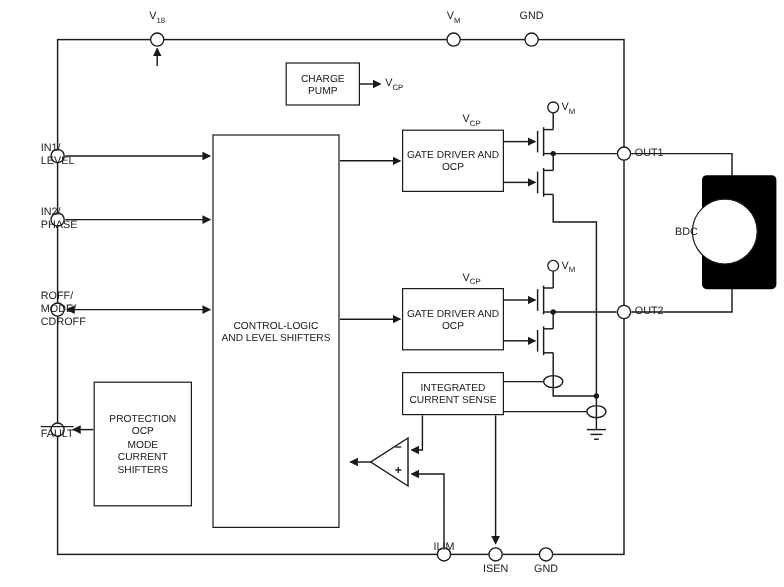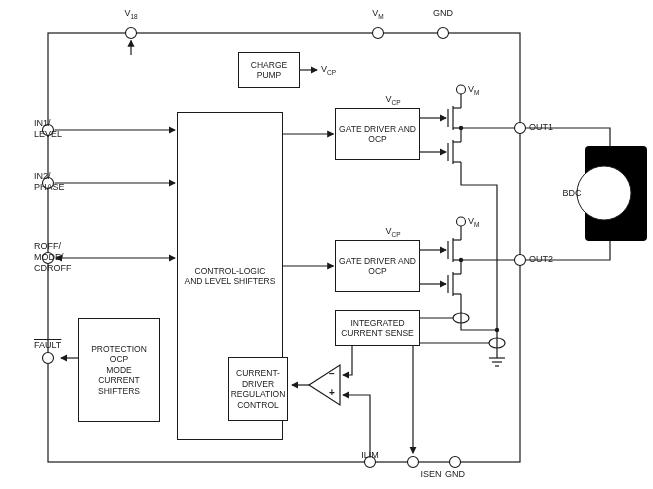--- a/index.html
+++ b/index.html
@@ -174,53 +174,45 @@
   <div class="block" style="left:78px;top:318px;width:82px;height:104px">
     <div>
       <div>PROTECTION</div>
       <div>OCP</div>
       <div>MODE</div>
       <div>CURRENT</div>
       <div>SHIFTERS</div>
     </div>
   </div>
 
-  <div class="block" style="left:228px;top:357px;width:60px;height:64px">
-    <div>
-      <div>CURRENT-</div>
-      <div>DRIVER</div>
-      <div>REGULATION</div>
-      <div>CONTROL</div>
-    </div>
-  </div>
 
   <div class="t tc" style="left:111px;top:8px;width:40px"><span>V</span><sub>18</sub></div>
   <div class="t tc" style="left:358px;top:8px;width:40px"><span>V</span><sub>M</sub></div>
   <div class="t tc" style="left:423px;top:8px;width:40px">GND</div>
 
   <div class="t tr" style="left:0;top:118px;width:42px">
     <div>IN1/</div>
     <div>LEVEL</div>
   </div>
   <div class="t tr" style="left:0;top:171px;width:42px">
     <div>IN2/</div>
     <div>PHASE</div>
   </div>
   <div class="t tr" style="left:0;top:241px;width:42px">
     <div>ROFF/</div>
     <div>MODE/</div>
     <div>CDROFF</div>
   </div>
-  <div class="t tr" style="left:0;top:340px;width:42px"><span class="ov">FAULT</span></div>
+  <div class="t tr" style="left:0;top:356px;width:42px"><span class="ov">FAULT</span></div>
 
   <div class="t" style="left:529px;top:122px">OUT1</div>
   <div class="t" style="left:529px;top:254px">OUT2</div>
 
   <div class="t tc" style="left:350px;top:450px;width:40px">ILIM</div>
-  <div class="t tc" style="left:411px;top:469px;width:40px">ISEN</div>
+  <div class="t tc" style="left:393px;top:469px;width:40px">ISEN</div>
   <div class="t tc" style="left:435px;top:469px;width:40px">GND</div>
 
   <div class="t" style="left:321px;top:64px"><span>V</span><sub>CP</sub></div>
   <div class="t tc" style="left:373px;top:94px;width:40px"><span>V</span><sub>CP</sub></div>
   <div class="t tc" style="left:373px;top:226px;width:40px"><span>V</span><sub>CP</sub></div>
   <div class="t" style="left:468px;top:84px"><span>V</span><sub>M</sub></div>
   <div class="t" style="left:468px;top:216px"><span>V</span><sub>M</sub></div>
 
   <div class="sign" style="left:329px;top:368px">−</div>
   <div class="sign" style="left:329px;top:387px">+</div>

